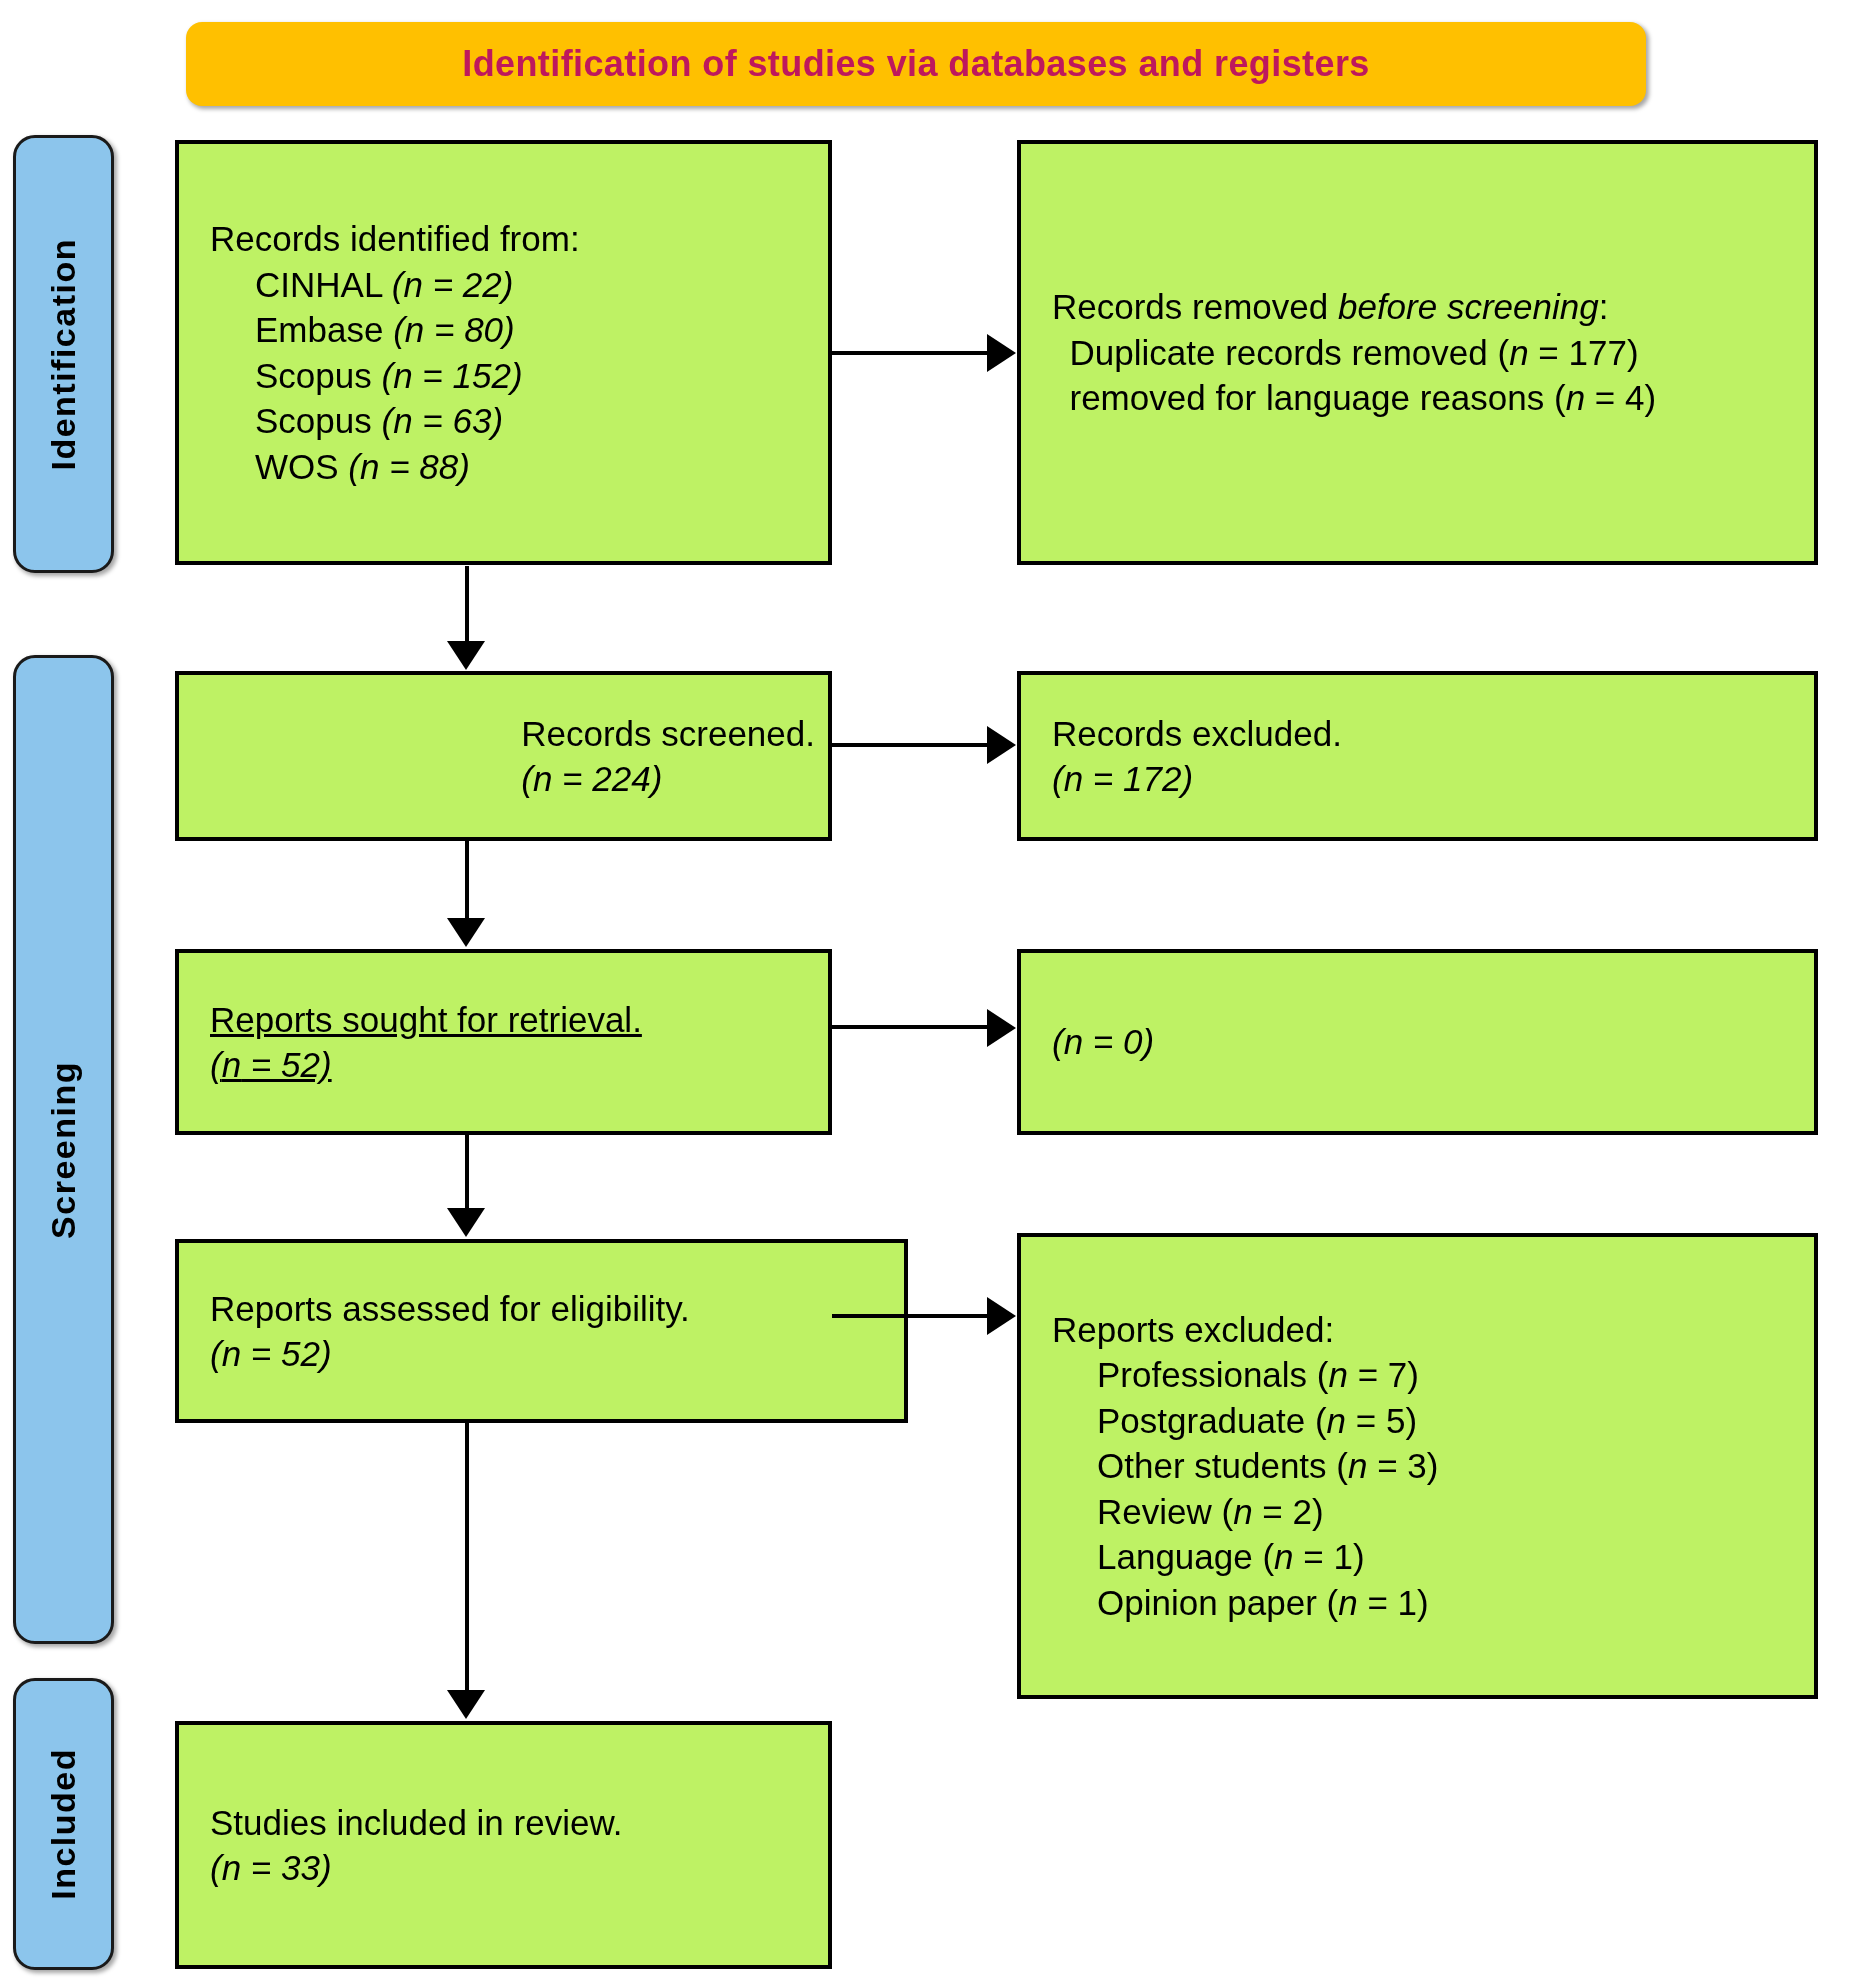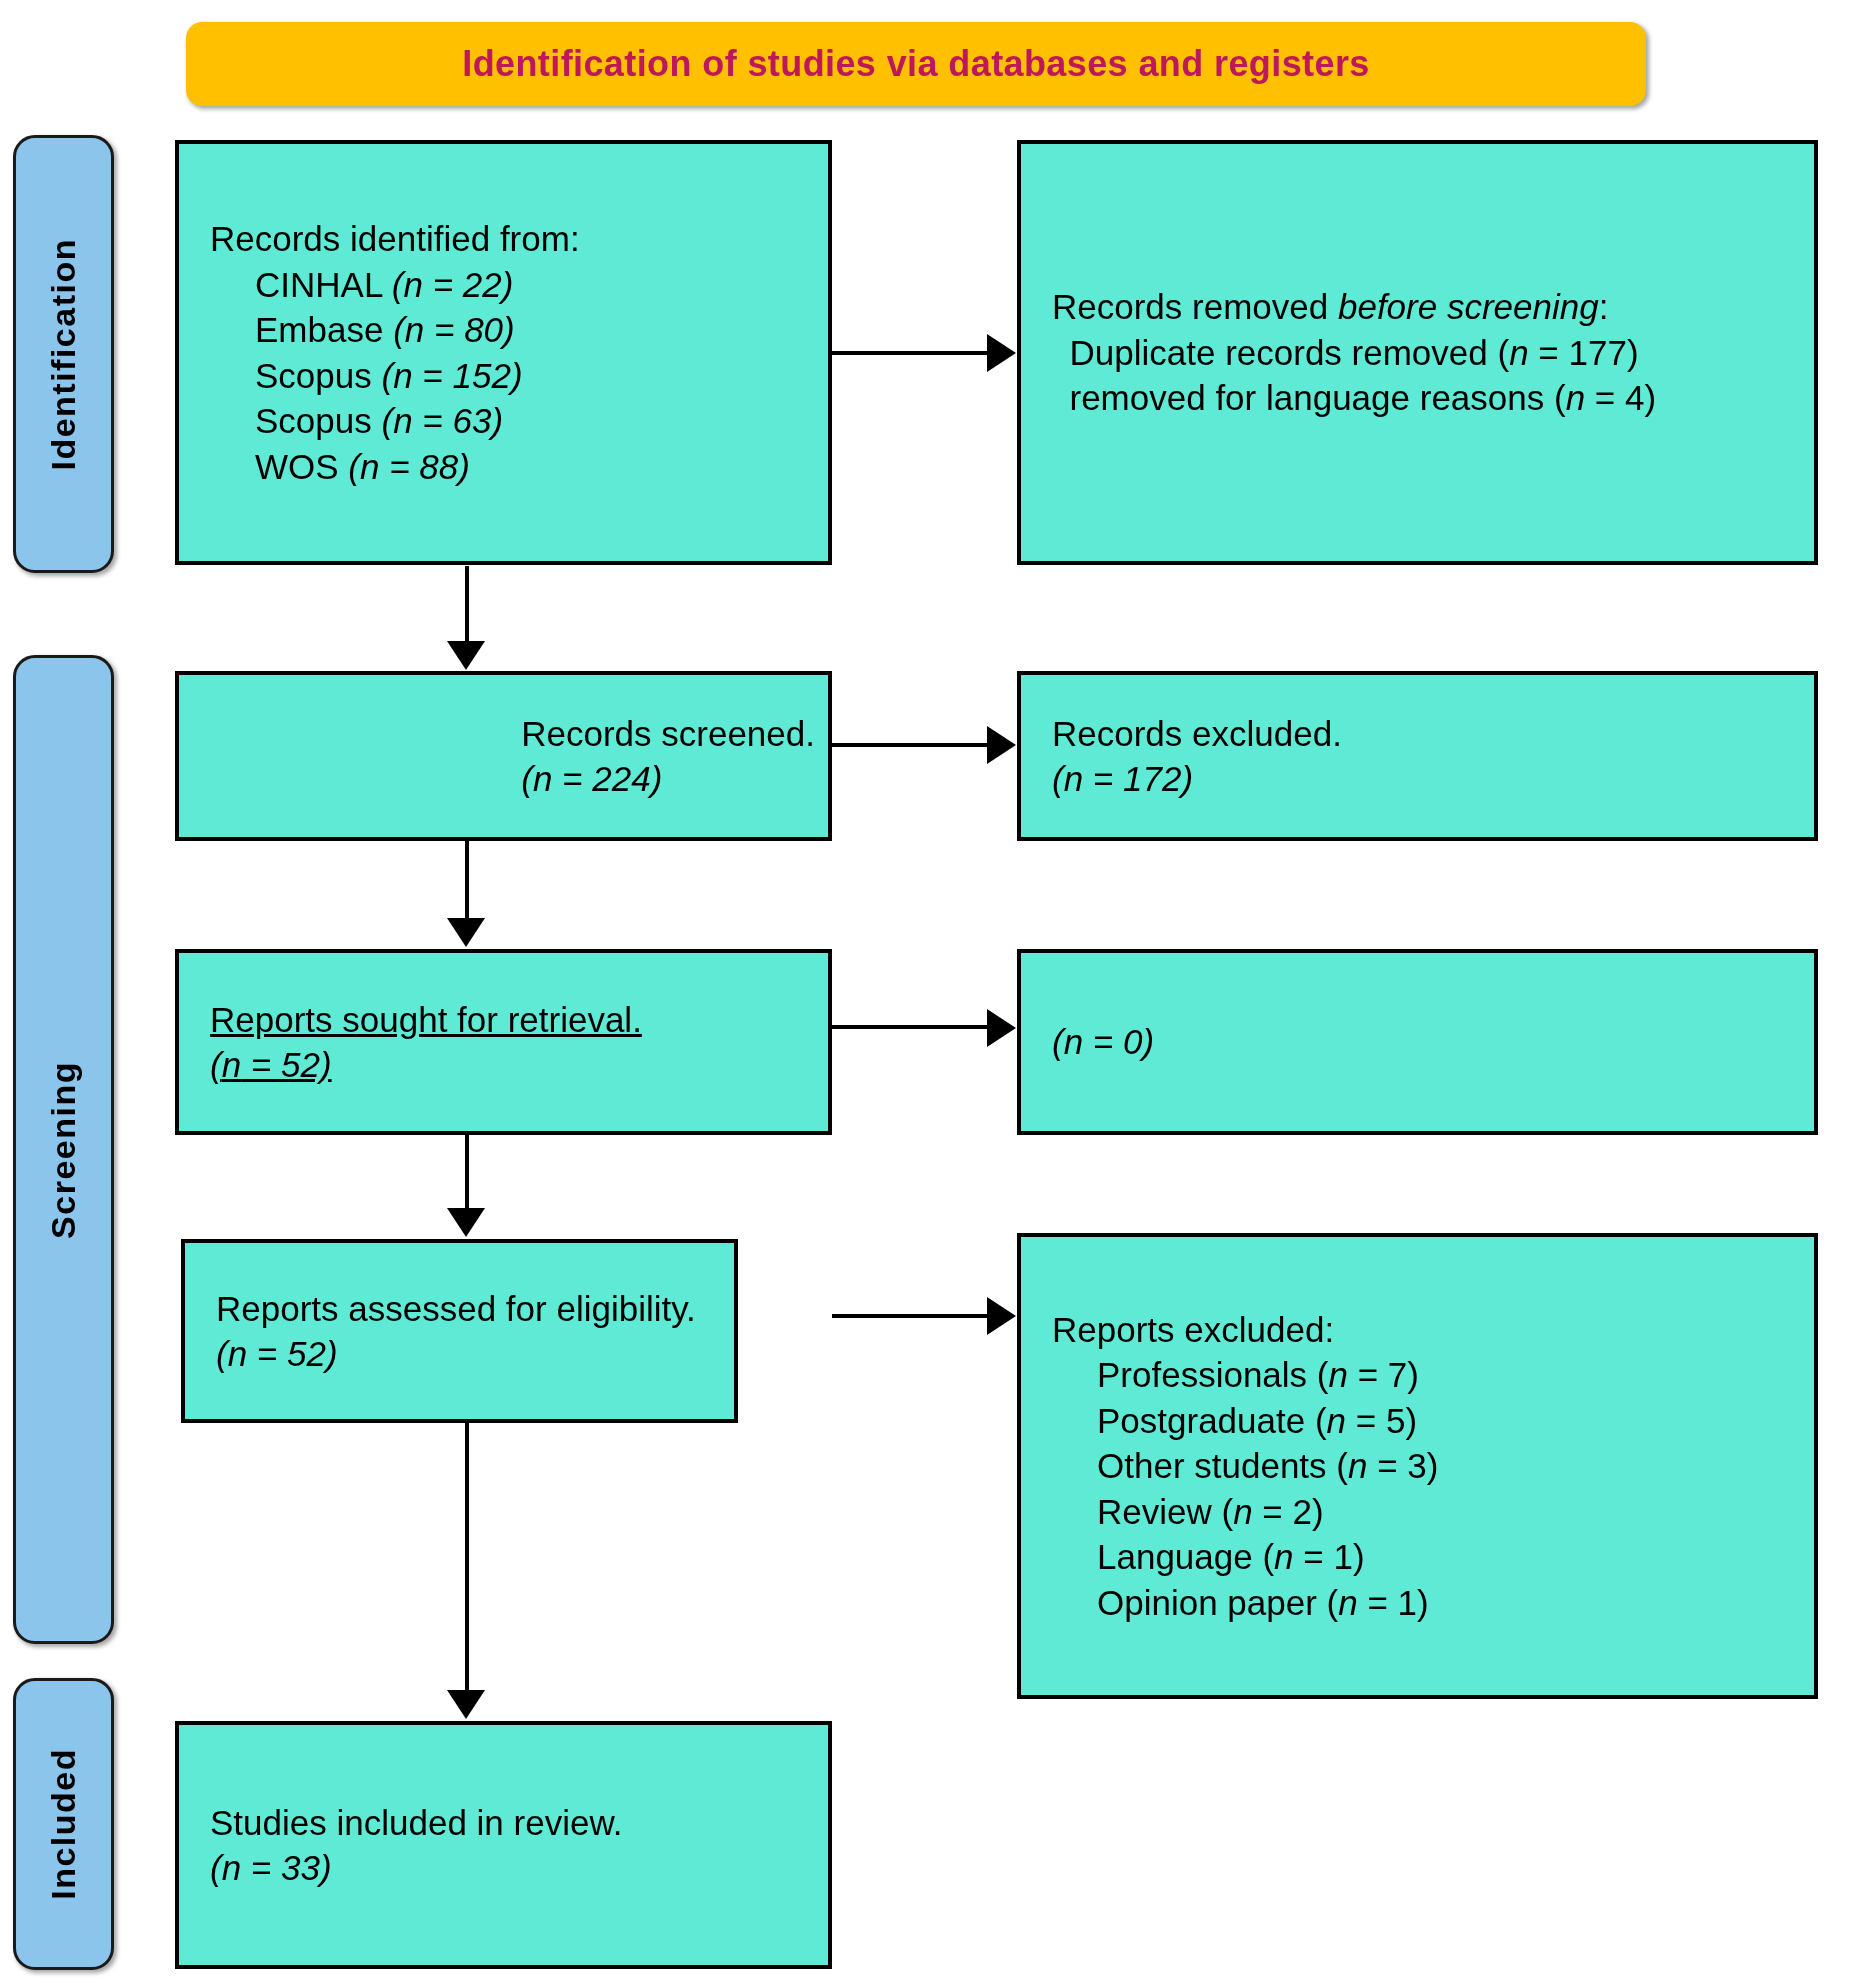--- a/index.html
+++ b/index.html
@@ -61,21 +61,21 @@
     color: #000;
     white-space: nowrap;
   }
   #stage-identification { top: 135px;  height: 438px; }
   #stage-screening     { top: 655px;  height: 989px; }
   #stage-included      { top: 1678px; height: 292px; }
 
   
   .box {
     position: absolute;
-    background: #5eead4;
+    background: #bef264;
     border: 4.4px solid #000000;
     box-sizing: border-box;
     display: flex;
     flex-direction: column;
     justify-content: center;
   }
   .box-inner {
     padding-left: 31px;
     padding-right: 13px;
   }
@@ -89,21 +89,21 @@
   .n { font-style: italic; }
   .em { font-style: italic; }
 
   
   #box-identified     { left: 175px;  top: 140px;  width: 657px;  height: 425px; }
   #box-removed        { left: 1017px; top: 140px;  width: 801px; height: 425px; }
   #box-screened       { left: 175px;  top: 671px;  width: 657px;  height: 170px; align-items: flex-end; }
   #box-excluded-rec   { left: 1017px; top: 671px;  width: 801px; height: 170px; }
   #box-sought         { left: 175px;  top: 949px; width: 657px;  height: 186px; text-decoration: underline; }
   #box-notretrieved   { left: 1017px; top: 949px; width: 801px; height: 186px; }
-  #box-eligibility    { left: 181px;  top: 1239px; width: 557px;  height: 184px; }
+  #box-eligibility    { left: 175px;  top: 1239px; width: 733px;  height: 184px; }
   #box-reports-excl   { left: 1017px; top: 1233px; width: 801px; height: 466px; }
   #box-included       { left: 175px;  top: 1721px; width: 657px;  height: 248px; }
 
   
   .vline {
     position: absolute;
     width: 3.6px;
     background: #000;
   }
   .varrow {

